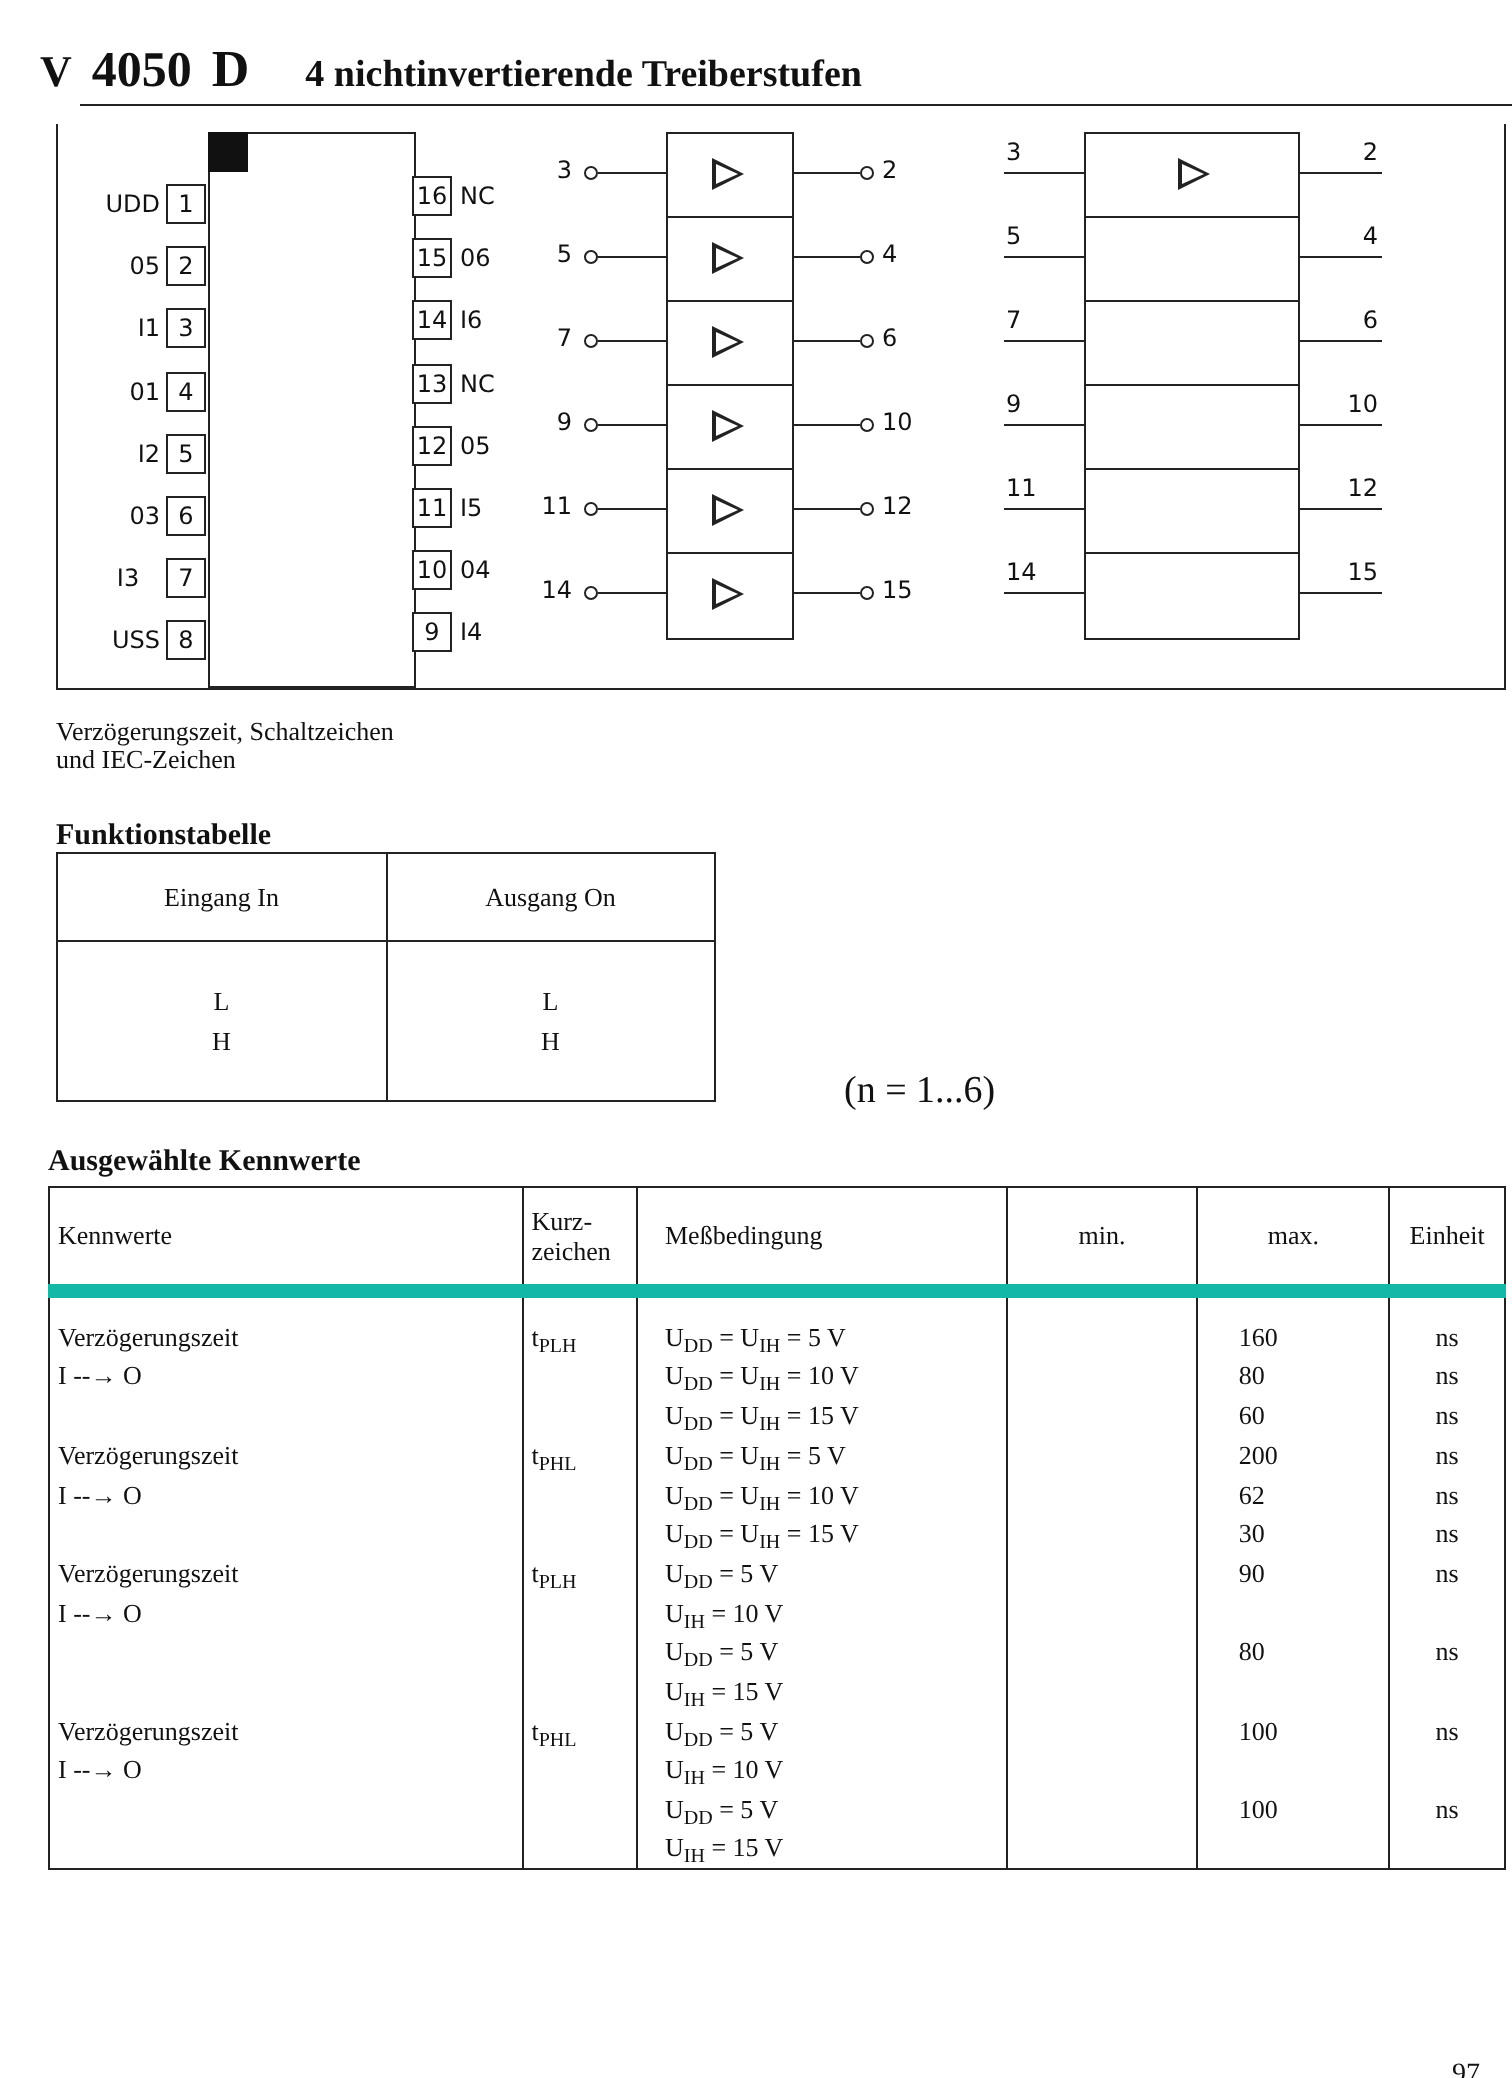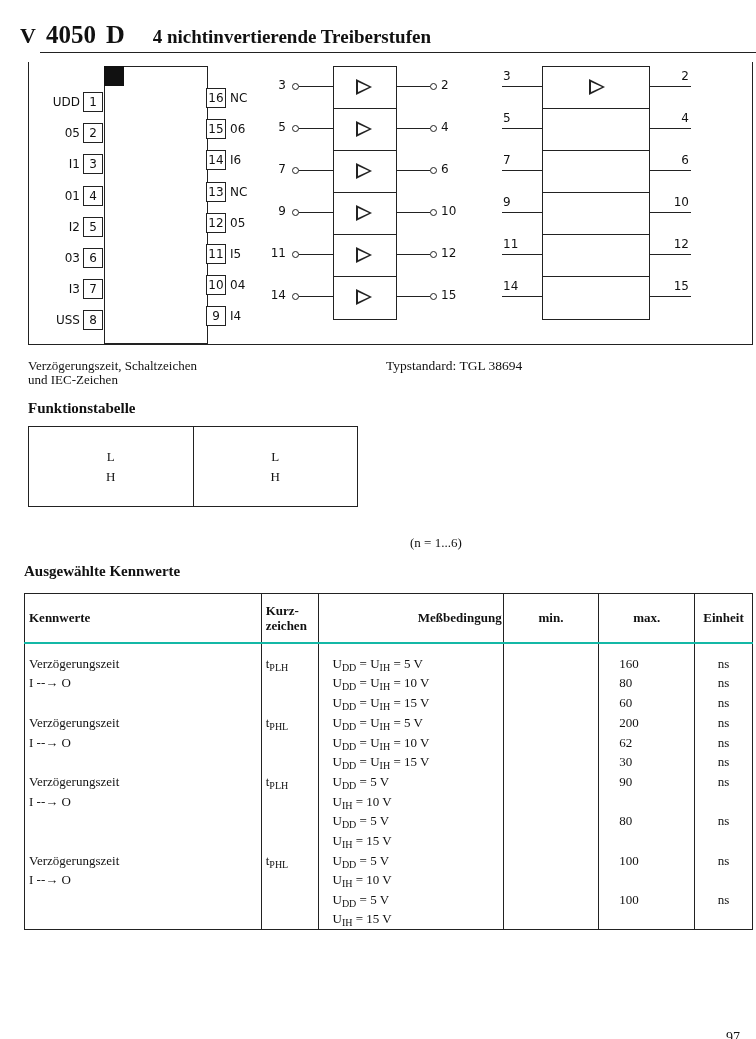--- a/index.html
+++ b/index.html
@@ -31,29 +31,29 @@
          border-top:5.5px solid transparent; border-bottom:5.5px solid transparent; border-left:11px solid #fff; }
   .wire { height:0; border-top:1px solid #222; }
   .circ { width:5px; height:5px; border:1px solid #222; border-radius:50%; background:#fff; }
   .pnum { font-size:12px; }
 
   
   .iecstack { left:542px; top:66px; width:106px; height:252px; border:1.5px solid #222; }
   .ieccell { position:absolute; left:0; width:106px; height:41px; border-bottom:1px solid #222; }
 
   .cap { font-size:13px; line-height:14px; }
-  .section { font-size:15px; font-weight:bold; }
+  .section { font-size:15px; font-weight:bold;margin-top:10px; }
 
   table { border-collapse:collapse; }
   .ftable { left:28px; top:426px; width:330px; }
   .ftable td { border:1px solid #222; font-size:13px; text-align:center; }
 
   .ktable { left:24px; top:593px; width:729px; }
   .ktable th, .ktable td { border-left:1px solid #222; border-right:1px solid #222; font-size:13px; font-weight:normal; vertical-align:top; }
-  .ktable th { border-top:1px solid #222; border-bottom:2px solid #14b8a6; height:46px; vertical-align:middle;font-weight:bold; }
+  .ktable th { border-top:1px solid #222; border-bottom:7px solid #14b8a6; height:46px; vertical-align:middle; }
   .ktable tbody tr:last-child td { border-bottom:1.5px solid #222; }
   .line { height:19.4px; line-height:19.4px; white-space:nowrap; }
   sub { font-size:10px; vertical-align:-3px; }
 </style>
 </head>
 <body>
 
 <div class="abs title-row">
   <span class="title-part title-v">V</span>
   <span class="title-part">4050</span>
@@ -73,21 +73,21 @@
        <div class="abs pinlabel sans" style="left:48px;top:126.2px;width:32px;text-align:right">05</div>
     <div class="abs pin sans" style="left:83px;top:154.4px">3</div>
        <div class="abs pinlabel sans" style="left:48px;top:157.4px;width:32px;text-align:right">I1</div>
     <div class="abs pin sans" style="left:83px;top:185.6px">4</div>
        <div class="abs pinlabel sans" style="left:48px;top:188.6px;width:32px;text-align:right">01</div>
     <div class="abs pin sans" style="left:83px;top:216.8px">5</div>
        <div class="abs pinlabel sans" style="left:48px;top:219.8px;width:32px;text-align:right">I2</div>
     <div class="abs pin sans" style="left:83px;top:248px">6</div>
        <div class="abs pinlabel sans" style="left:48px;top:251px;width:32px;text-align:right">03</div>
     <div class="abs pin sans" style="left:83px;top:279.2px">7</div>
-       <div class="abs pinlabel sans" style="left:48px;top:282.2px;width:32px;text-align:right">I3</div>
+       <div class="abs pinlabel sans" style="left:48px;top:282.2px;width:32px;text-align:center">I3</div>
     <div class="abs pin sans" style="left:83px;top:310.4px">8</div>
        <div class="abs pinlabel sans" style="left:48px;top:313.4px;width:32px;text-align:right">USS</div>
     <div class="abs pin sans" style="left:206px;top:88px">16</div>
        <div class="abs pinlabel sans" style="left:230px;top:91px">NC</div>
     <div class="abs pin sans" style="left:206px;top:119.2px">15</div>
        <div class="abs pinlabel sans" style="left:230px;top:122.2px">06</div>
     <div class="abs pin sans" style="left:206px;top:150.4px">14</div>
        <div class="abs pinlabel sans" style="left:230px;top:153.4px">I6</div>
     <div class="abs pin sans" style="left:206px;top:181.6px">13</div>
        <div class="abs pinlabel sans" style="left:230px;top:184.6px">NC</div>
@@ -195,52 +195,55 @@
        <div class="abs wire" style="left:502px;top:296px;width:40px"></div>
        <div class="abs wire" style="left:649px;top:296px;width:42px"></div>
        <div class="abs pnum sans" style="left:649px;top:279px;width:40px;text-align:right">15</div>
   </div>
 
 <div class="abs cap" style="left:28px;top:359px">
   <div>Verzögerungszeit, Schaltzeichen</div>
   <div>und IEC-Zeichen</div>
 </div>
 <div class="abs cap" style="left:386px;top:359px;font-size:13.5px">
-  <div>Typstandard: TGL 38694</div>
 </div>
 
 <div class="abs section" style="left:28px;top:400px">Funktionstabelle</div>
 
 <table class="abs ftable">
   <tbody>
+      <tr style="height:44px">
+    <td style="width:50%">Eingang In</td>
+    <td>Ausgang On</td>
+  </tr>
   <tr style="height:80px">
     <td>
       <div class="line">L</div>
       <div class="line">H</div>
     </td>
     <td>
       <div class="line">L</div>
       <div class="line">H</div>
     </td>
   </tr>
 </tbody>
   </table>
-<div class="abs" style="left:410px;top:535px;font-size:13px">(n = 1...6)</div>
+<div class="abs" style="left:422px;top:535px;font-size:19px">(n = 1...6)</div>
 
 <div class="abs section" style="left:24px;top:563px">Ausgewählte Kennwerte</div>
 
 <table class="abs ktable">
   <thead>
     <tr>
       <th style="width:219px;text-align:left;padding-left:4px">Kennwerte</th>
       <th style="width:48px;text-align:left;padding-left:4px;line-height:15px">
         <div>Kurz-</div>
         <div>zeichen</div>
       </th>
-      <th style="width:160px;text-align:right;padding-left:14px">Meßbedingung</th>
+      <th style="width:160px;text-align:left;padding-left:14px">Meßbedingung</th>
       <th style="width:88px">min.</th>
       <th style="width:88px">max.</th>
       <th style="width:52px">Einheit</th>
     </tr>
   </thead>
   <tbody id="kbody">
       <tr>
         <td style="padding-left:4px;padding-top:10px">
           <div class="line">Verzögerungszeit</div>
           <div class="line">I --→ O</div>

